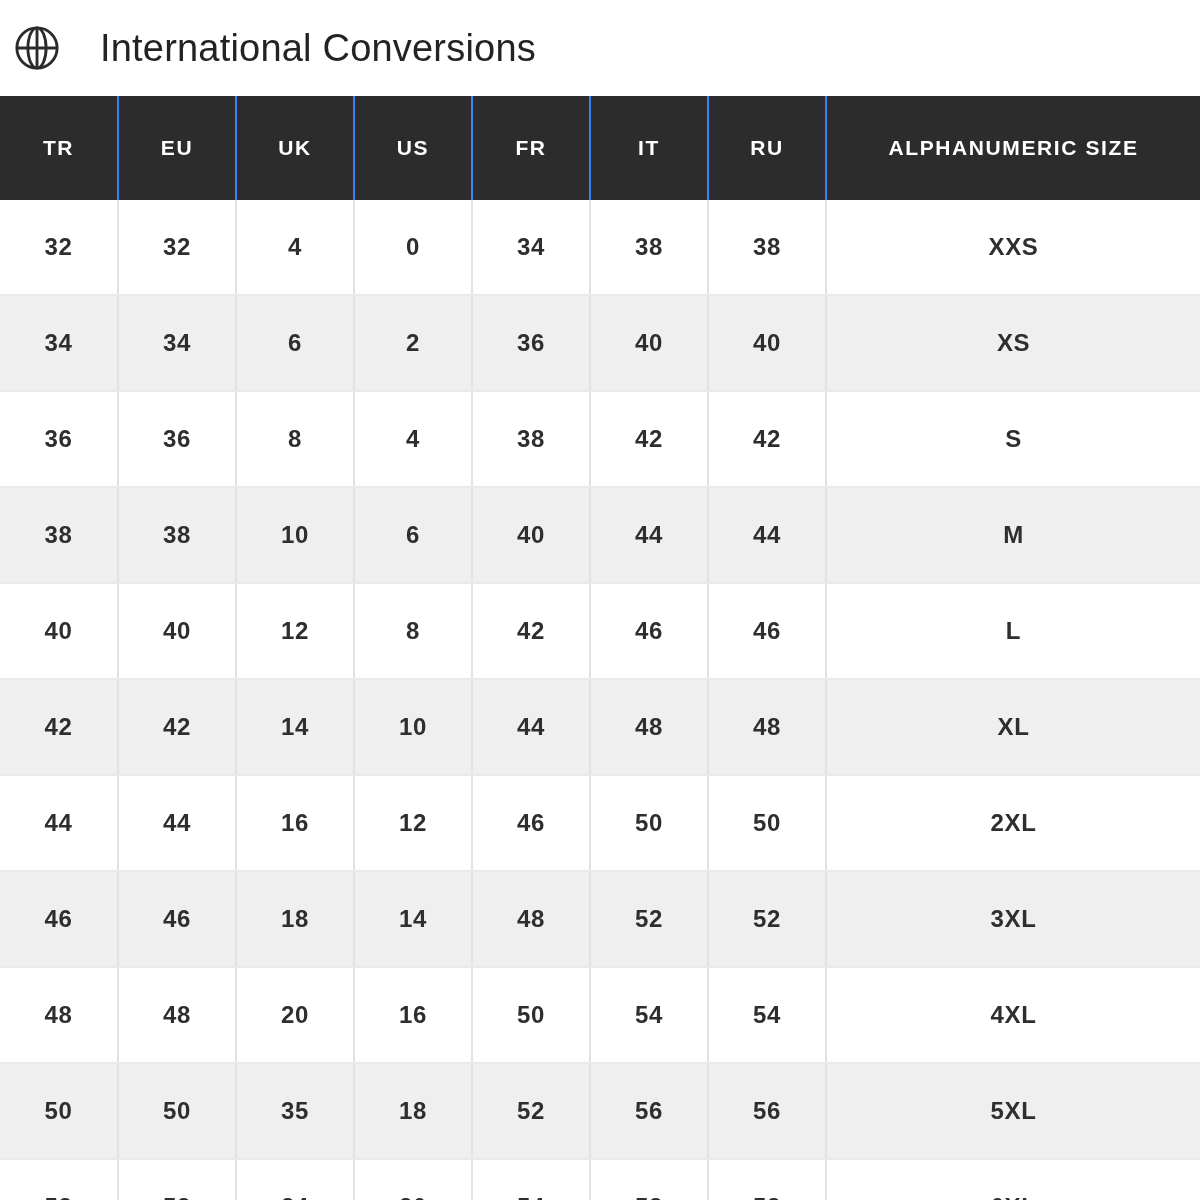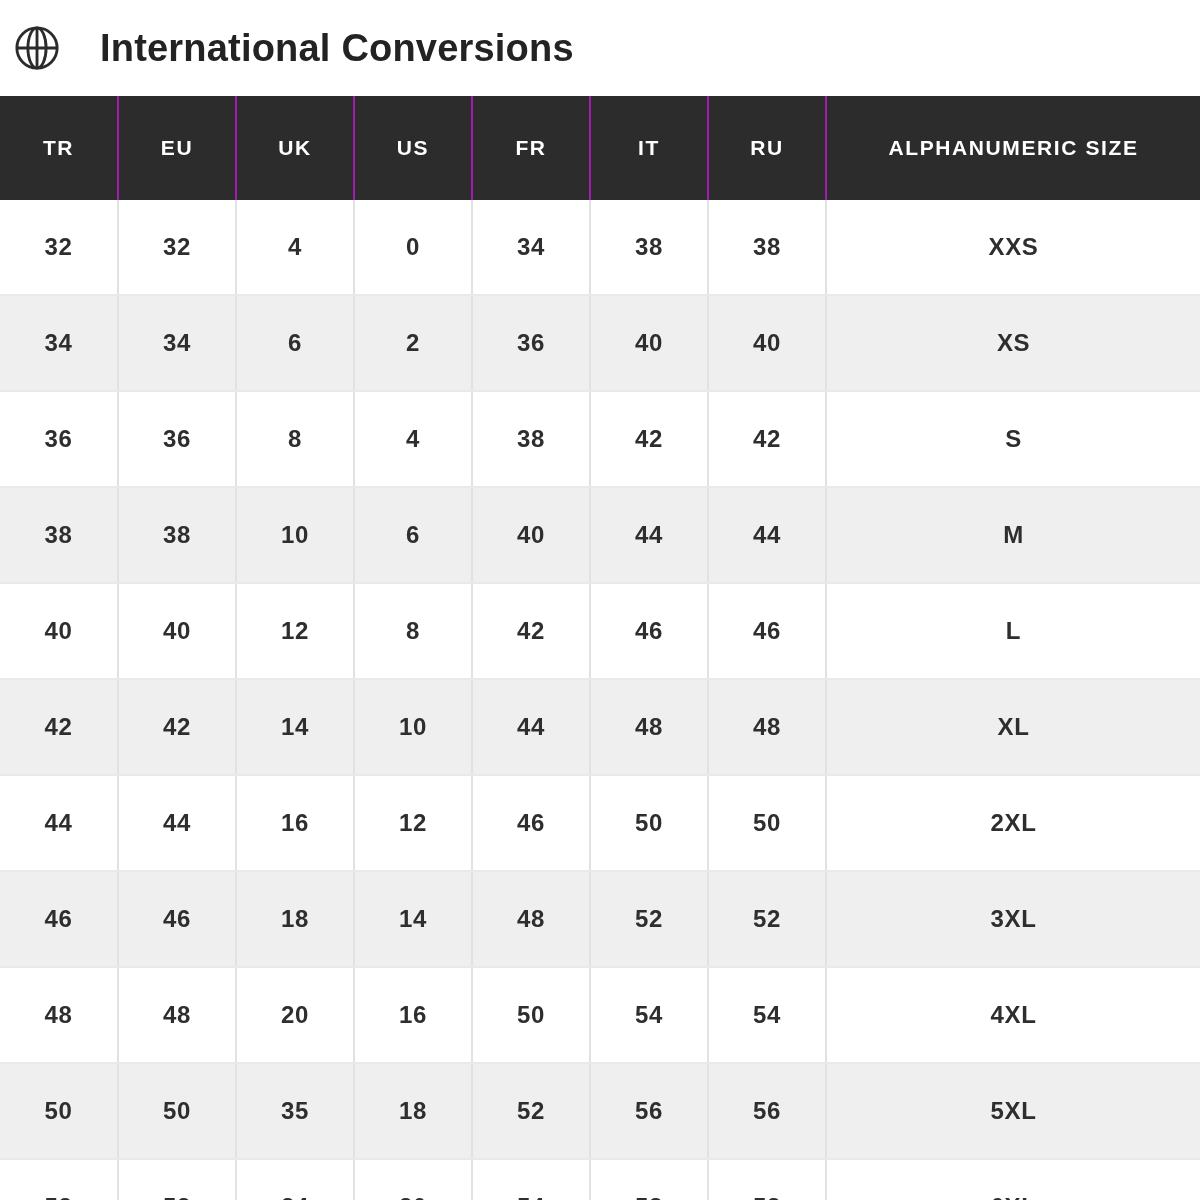--- a/index.html
+++ b/index.html
@@ -32,21 +32,21 @@
   .globe-icon {
     width: 46px;
     height: 46px;
     flex: 0 0 46px;
     margin-right: 40px;
     margin-left: 6px;
     display: block;
   }
   .page-title {
     font-size: 38px;
-    font-weight: bold;
+    font-weight: normal;
     letter-spacing: 0.2px;
     color: #232323;
     white-space: nowrap;
   }
 
   
   .table-wrap {
     width: 1200px;
   }
   table.size-table {
@@ -57,21 +57,21 @@
   table.size-table thead th {
     background: #2c2c2c;
     color: #ffffff;
     font-size: 21px;
     font-weight: bold;
     letter-spacing: 1.6px;
     height: 96px;
     padding: 4px 2px;
     text-align: center;
     vertical-align: middle;
-    border-right: 2px solid #a21caf;
+    border-right: 2px solid #3b82f6;
     line-height: 1.25;
   }
   table.size-table thead th:last-child {
     border-right: none;
   }
   table.size-table tbody td {
     height: 92px;
     text-align: center;
     vertical-align: middle;
     font-size: 24px;

